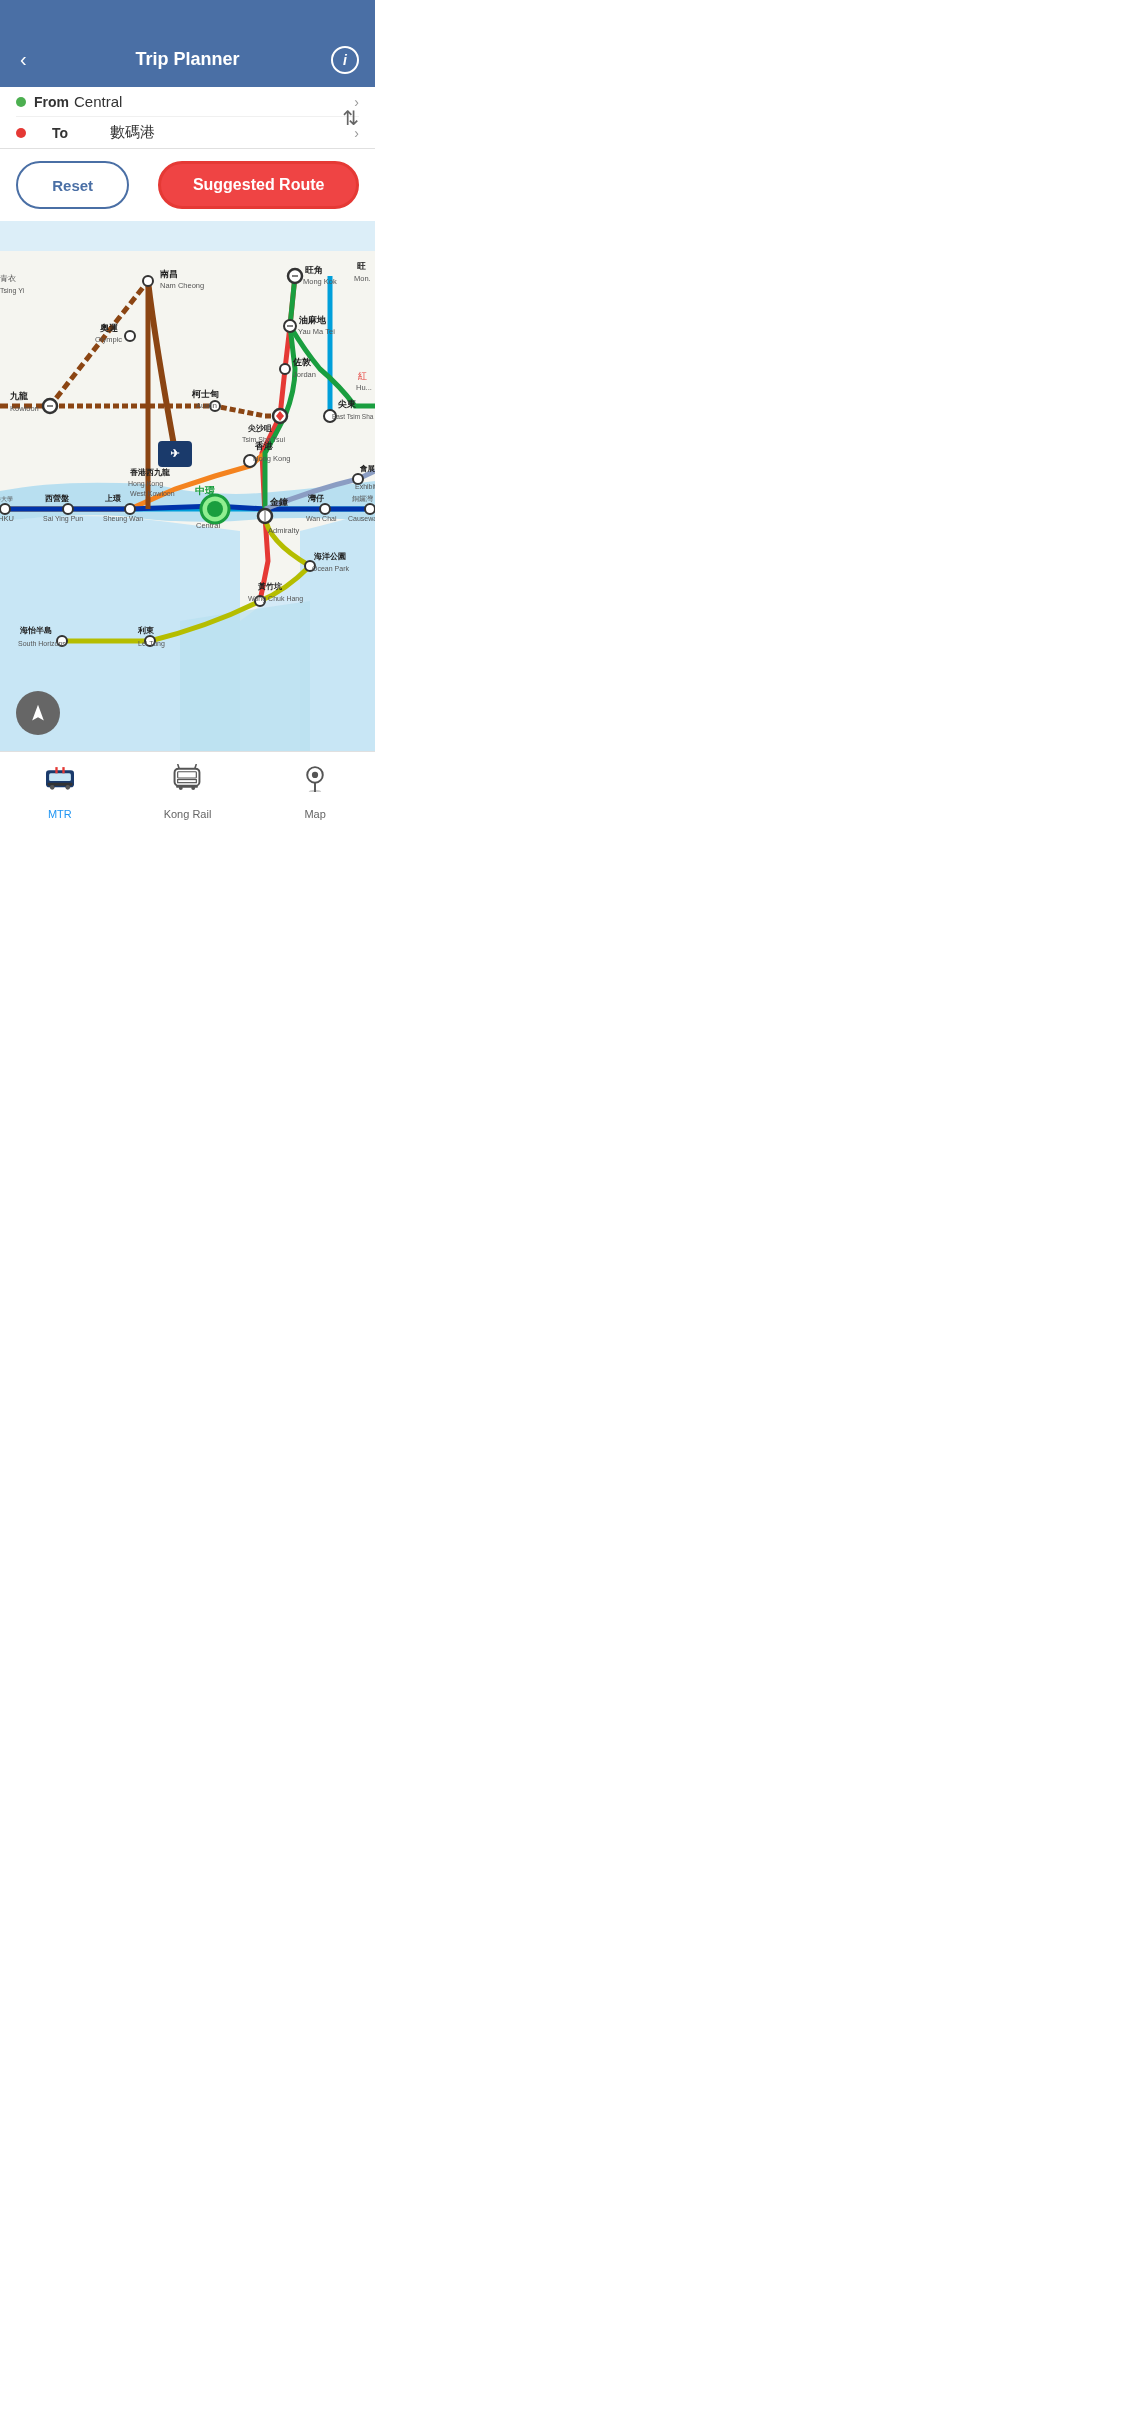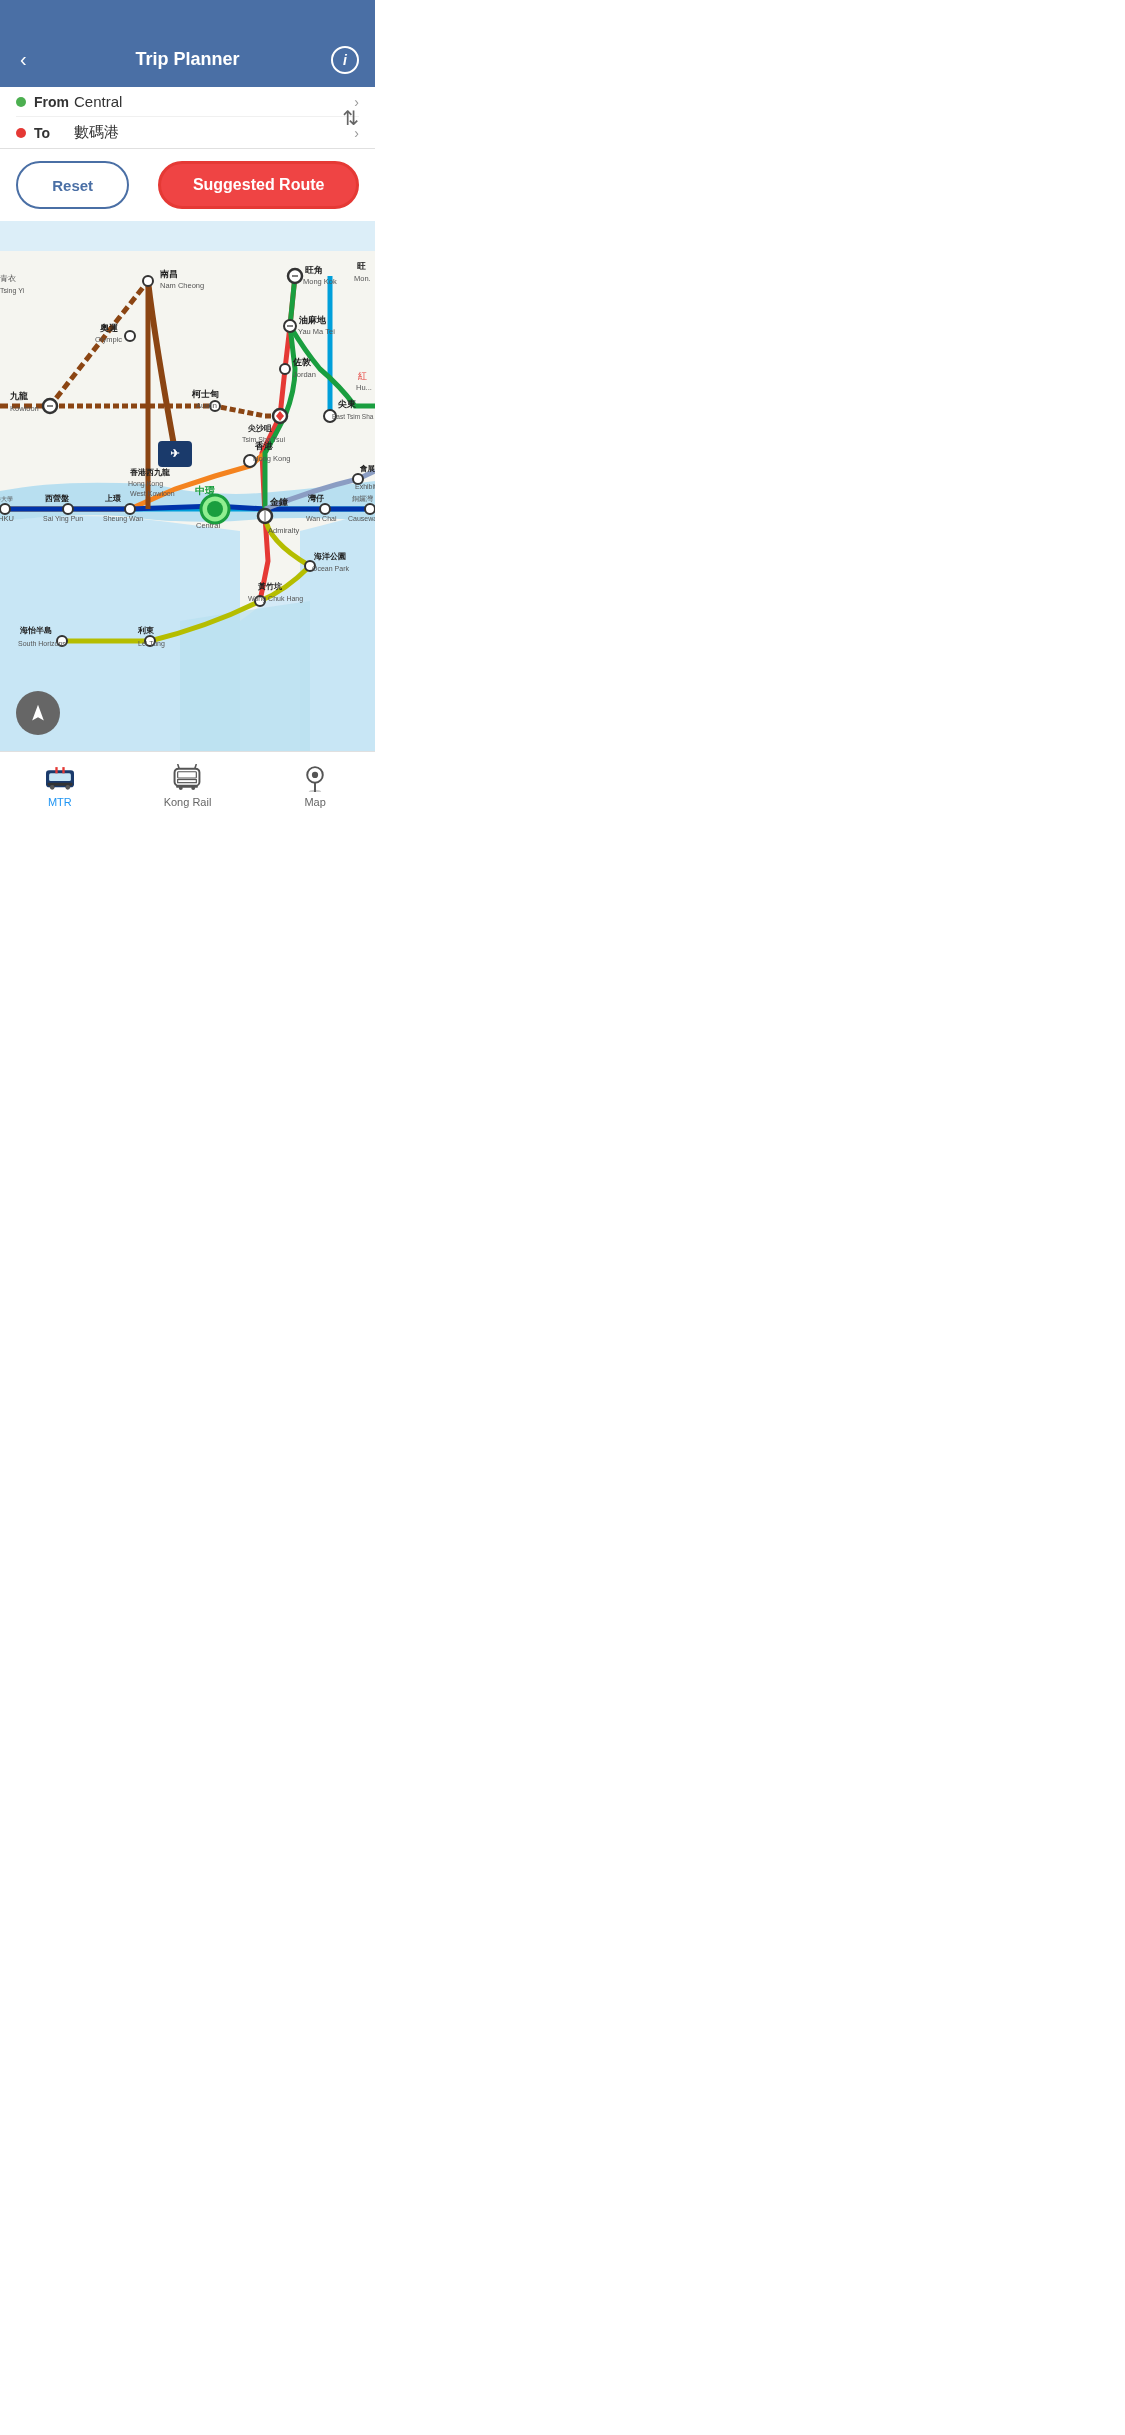--- a/index.html
+++ b/index.html
@@ -61,20 +61,21 @@
     }
     .route-row {
       display: flex;
       align-items: center;
       padding: 6px 0;
       border-bottom: 1px solid #f0f0f0;
       cursor: pointer;
     }
     .route-row:last-of-type {
       border-bottom: none;
+      gap: 18px;
     }
     .dot {
       width: 10px;
       height: 10px;
       border-radius: 50%;
       margin-right: 8px;
       flex-shrink: 0;
     }
     .dot-green { background: #4caf50; }
     .dot-red { background: #e53935; }
@@ -159,21 +160,21 @@
       background: #fff;
       border-top: 1px solid #e0e0e0;
       display: flex;
       justify-content: space-around;
       padding: 8px 0 16px;
     }
     .nav-item {
       display: flex;
       flex-direction: column;
       align-items: center;
-      gap: 4px;
+      gap: 16px;
       cursor: pointer;
       padding: 4px 20px;
     }
     .nav-label {
       font-size: 11px;
       color: #666;
     }
     .nav-label-active {
       color: #2196f3;
     }

